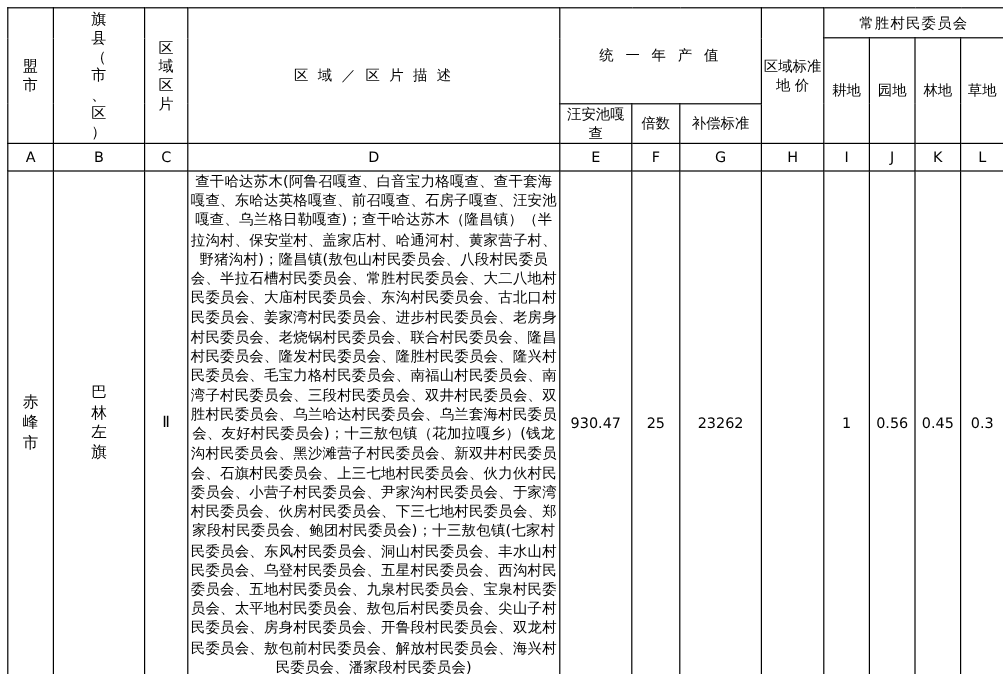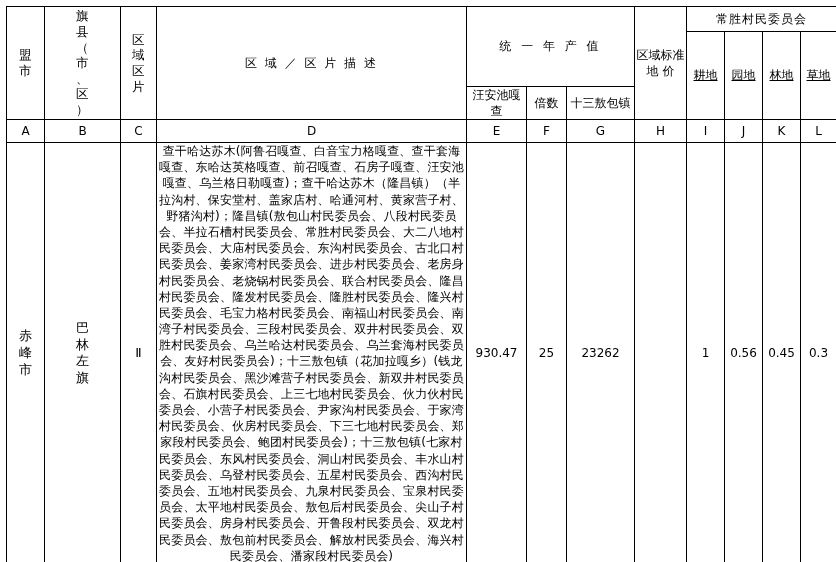--- a/index.html
+++ b/index.html
@@ -84,21 +84,20 @@
     font-size: 13px;
     letter-spacing: 1px;
   }
   .unify {
     font-size: 13px;
     letter-spacing: 3px;
     margin-left: 20px;
   }
   .cell-narrow {
     font-size: 12.5px;
-    text-decoration: underline;
   }
 </style>
 </head>
 <body>
 
 <div class="page">
   <table class="grid">
     <colgroup>
       <col style="width:38px">
       <col style="width:76px">
@@ -171,21 +170,21 @@
     </tr>
 
     <tr>
       <td class="hdr-sub">
         <span>汪安池嘎查</span>
       </td>
       <td class="hdr-sub">
         <span>倍数</span>
       </td>
       <td class="hdr-sub">
-        <span>十三敖包镇</span>
+        <span>补偿标准</span>
       </td>
     </tr>
 
     <tr class="letters">
       <td>A</td>
       <td>B</td>
       <td>C</td>
       <td>D</td>
       <td>E</td>
       <td>F</td>

